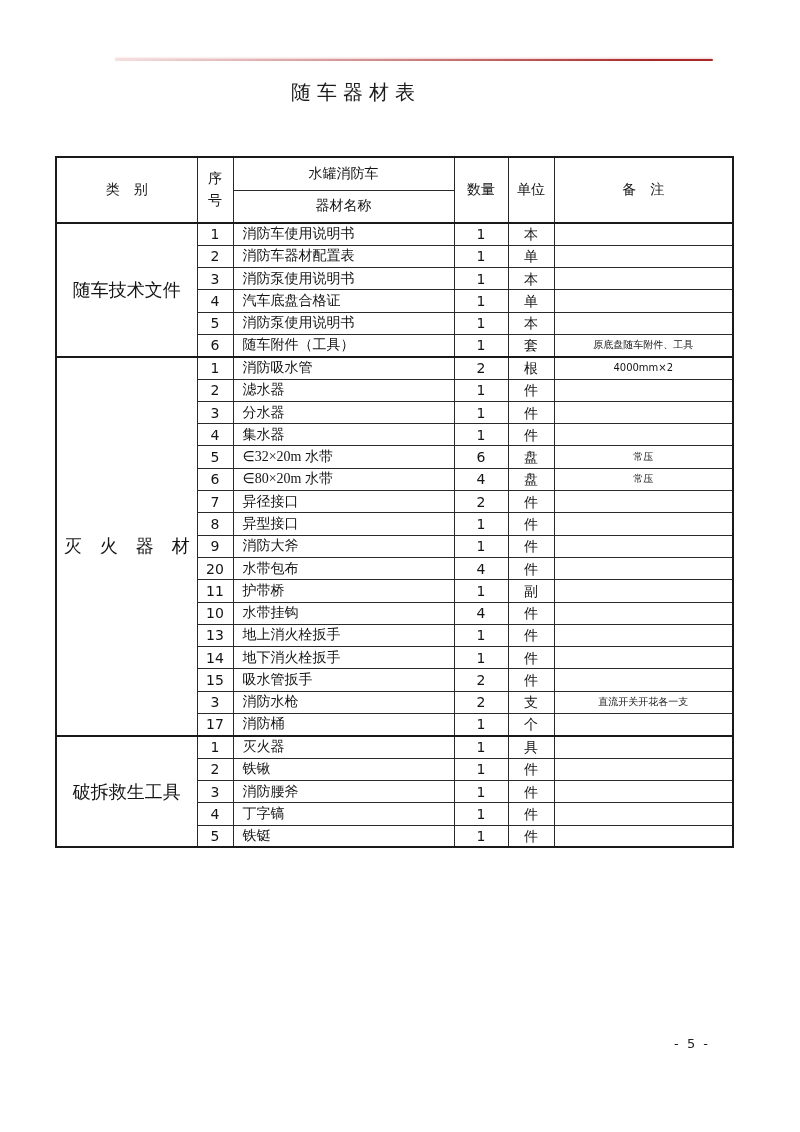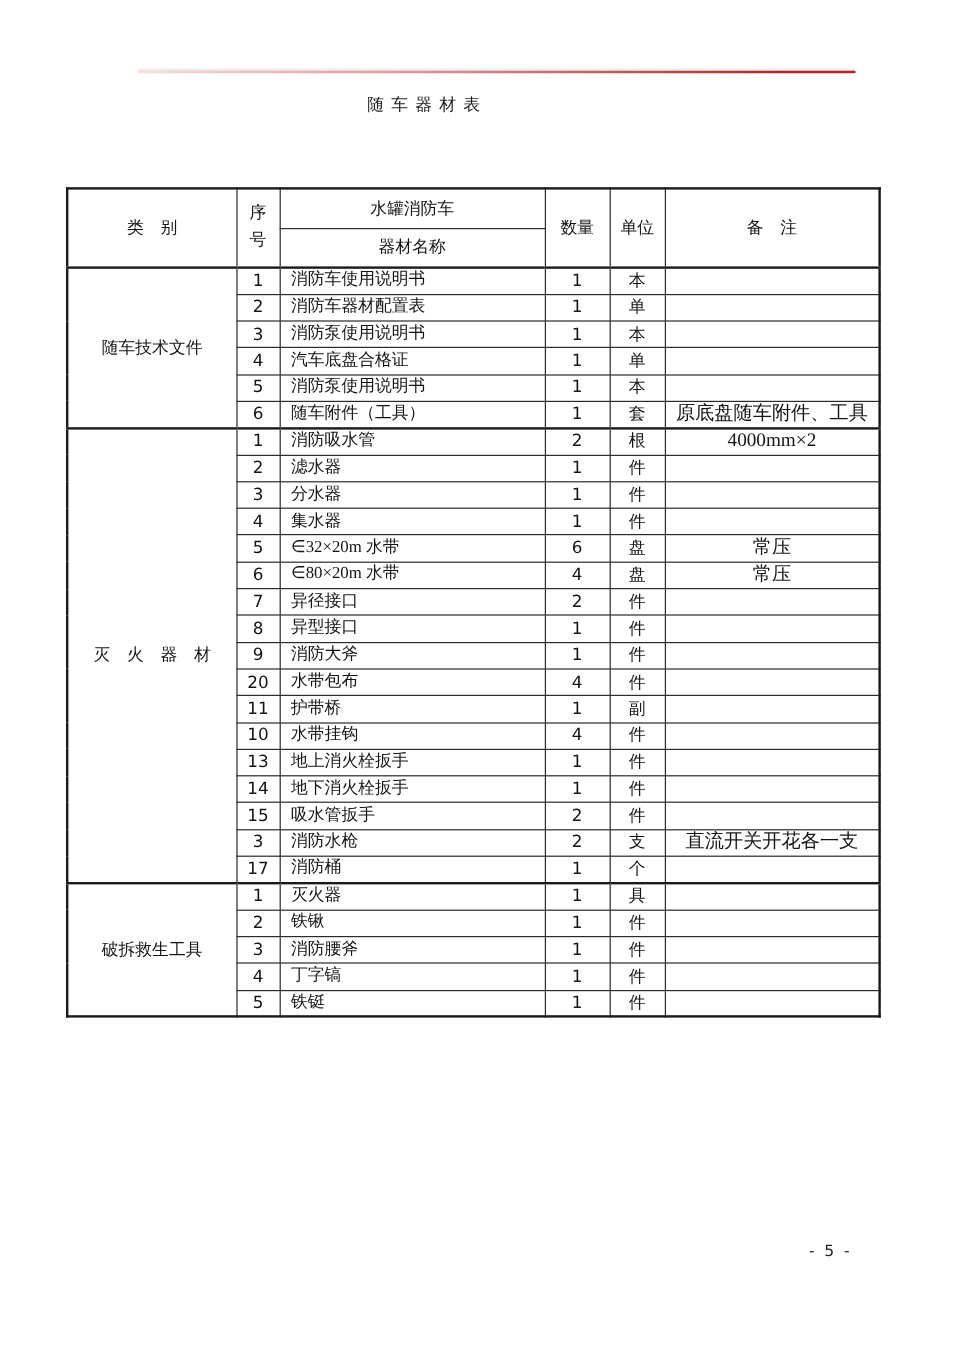--- a/index.html
+++ b/index.html
@@ -26,21 +26,21 @@
   }
 
   
   .doc-title {
     position: absolute;
     top: 79px;
     left: 0;
     width: 712px;
     text-align: center;
     font-family: "DejaVu Serif", serif;
-    font-size: 14px;
+    font-size: 20px;
     letter-spacing: 6px;
     color: #1c1c1c;
   }
 
   
   table.equip {
     position: absolute;
     left: 55px;
     top: 156px;
     width: 677px;
@@ -66,23 +66,23 @@
   }
   table.equip { border: 2px solid #1a1a1a; }
 
   thead th { height: 33px; font-size: 14px; }
   thead th.h-span { border-bottom: 2px solid #1a1a1a; }
   .seq-wrap { display: inline-block; width: 1.15em; line-height: 1.55; white-space: normal; }
 
   tbody td { height: 22.3px; line-height: 1; }
   tbody td.name { text-align: left; padding-left: 9px; font-family: Liberation Serif, serif; }
   tbody td.qty  { font-size: 14px; }
-  tbody td.cat  { font-size: 14px; }
+  tbody td.cat  { font-size: 18px; }
   tr.sec-start td { border-top: 2px solid #1a1a1a; }
-  tbody td.remark { font-size: 16px; font-family: Liberation Serif, serif; }
+  tbody td.remark { font-size: 10px; }
 
   
   .page-number {
     position: absolute;
     top: 1036px;
     right: 90px;
     font-size: 13px;
     letter-spacing: 2px;
     color: #222;
   }

